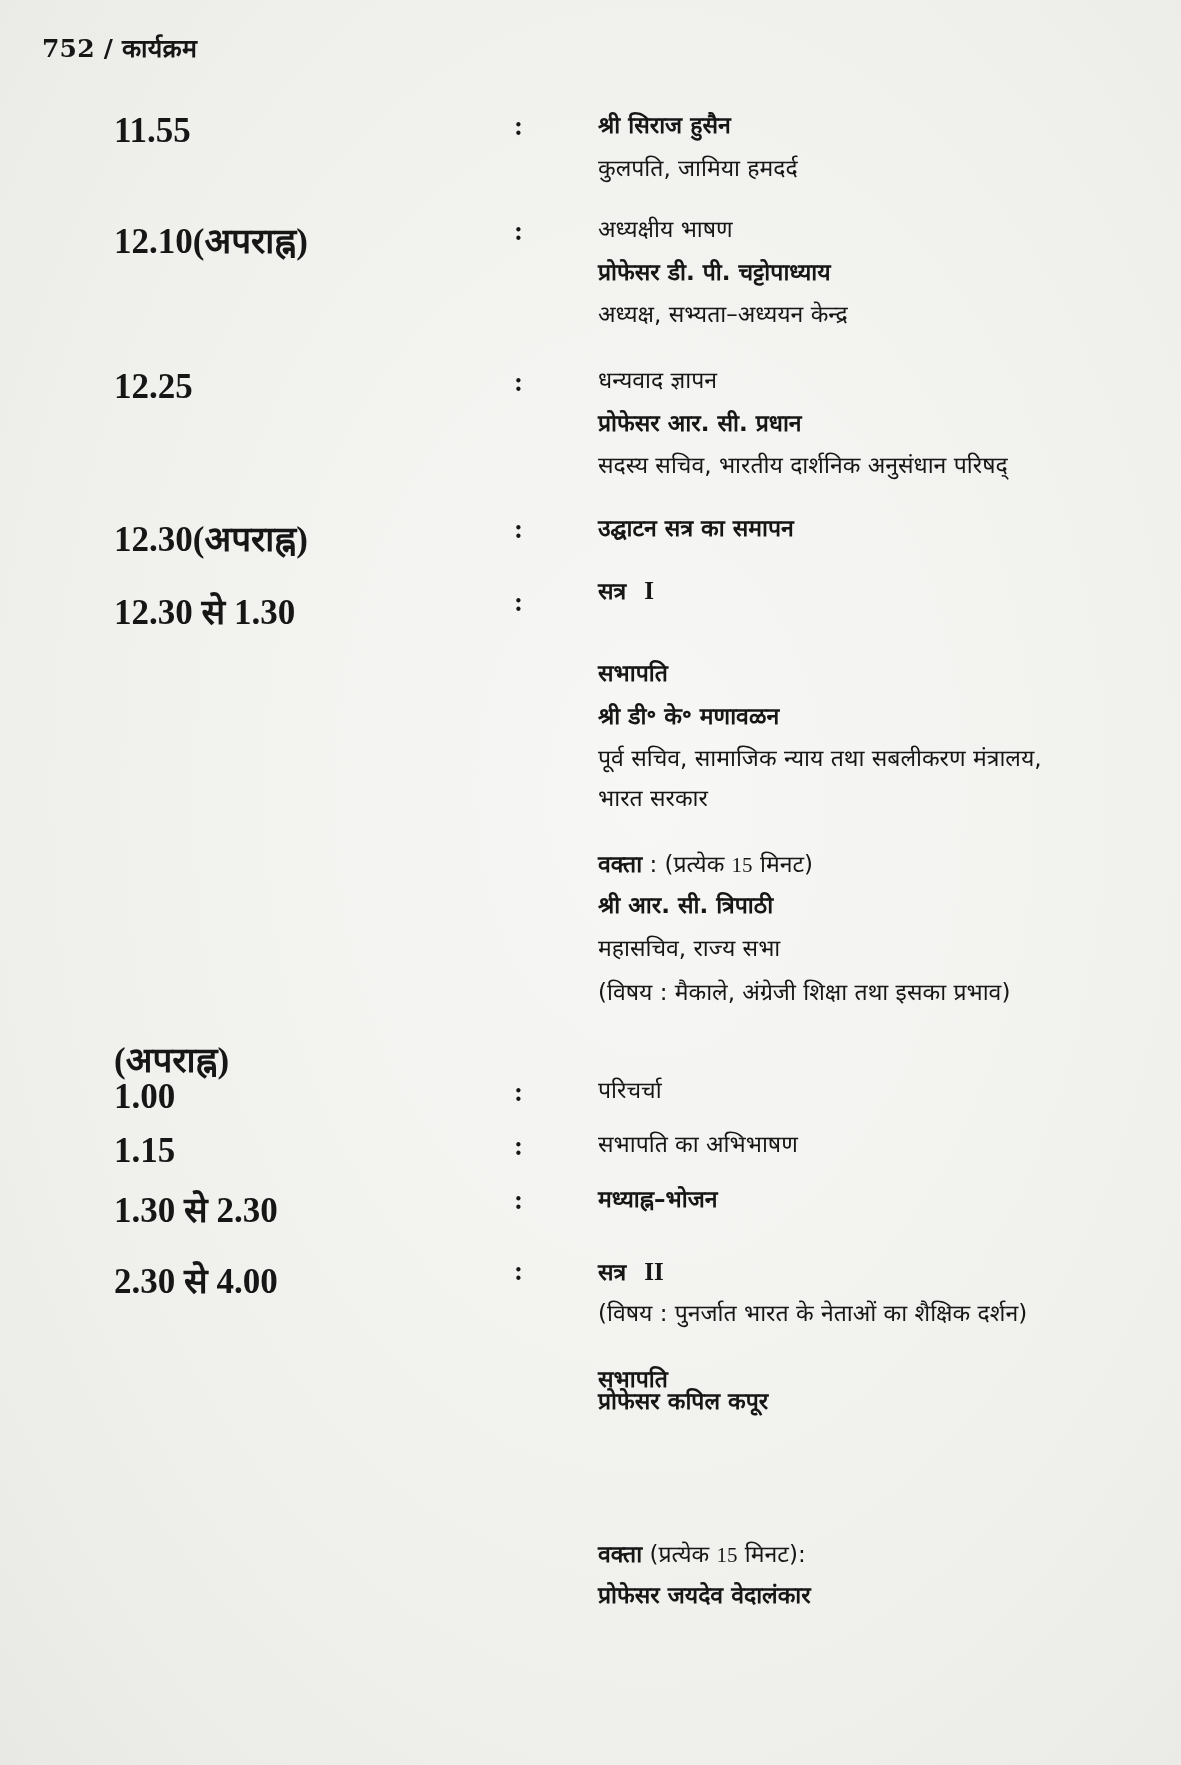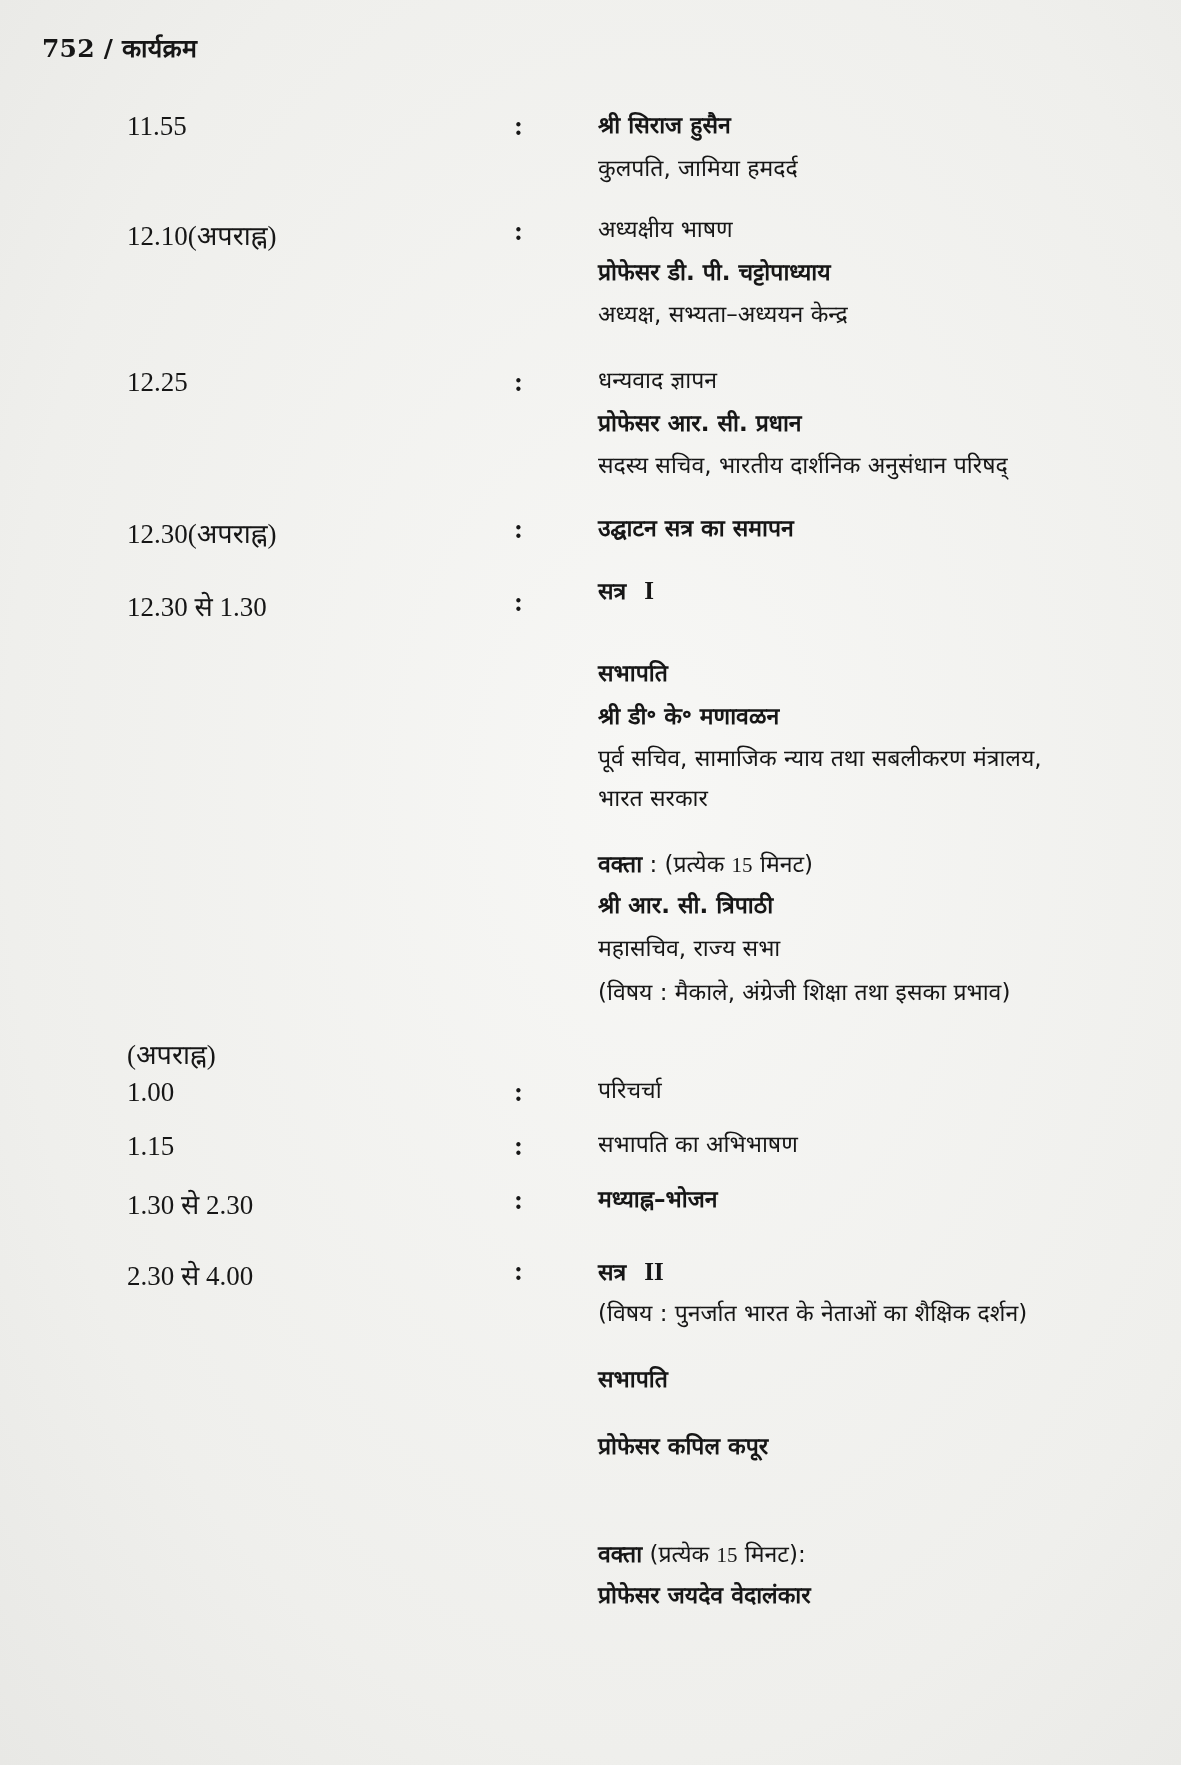--- a/index.html
+++ b/index.html
@@ -26,24 +26,25 @@
       position: absolute;
       left: 42px;
       top: 30px;
       font-family: "DejaVu Serif", "Liberation Serif", serif;
       font-weight: bold;
       font-size: 25px;
       letter-spacing: 0.2px;
     }
     .time {
       position: absolute;
-      left: 127px;
+      left: 114px;
       font-family: "Liberation Serif", "DejaVu Serif", serif;
-      font-size: 27px;
+      font-size: 35px;
       white-space: nowrap;
+      font-weight: bold;
     }
     .colon {
       position: absolute;
       left: 514px;
       font-family: "Liberation Serif", "DejaVu Serif", serif;
       font-size: 27px;
       font-weight: bold;
     }
     .line {
       position: absolute;
@@ -122,19 +123,19 @@
   <div class="colon" style="top:1185px">:</div>
   <div class="line b" style="top:1186px">मध्याह्न–भोजन</div>
 
   <div class="time" style="top:1256px">2.30 से 4.00</div>
   <div class="colon" style="top:1256px">:</div>
   <div class="line b" style="top:1257px">
     <span>सत्र</span><span class="roman">II</span>
   </div>
   <div class="line" style="top:1300px">(विषय : पुनर्जात भारत के नेताओं का शैक्षिक दर्शन)</div>
   <div class="line b" style="top:1366px">सभापति</div>
-  <div class="line b" style="top:1433px">प्रोफेसर कपिल कपूर</div>
+  <div class="line b" style="top:1388px">प्रोफेसर कपिल कपूर</div>
   <div class="line" style="top:1541px">
     <b>वक्ता</b><span> (प्रत्येक </span><span class="num">15</span><span> मिनट):</span>
   </div>
   <div class="line b" style="top:1582px">प्रोफेसर जयदेव वेदालंकार</div>
 
 </div>
 
 </body></html>

